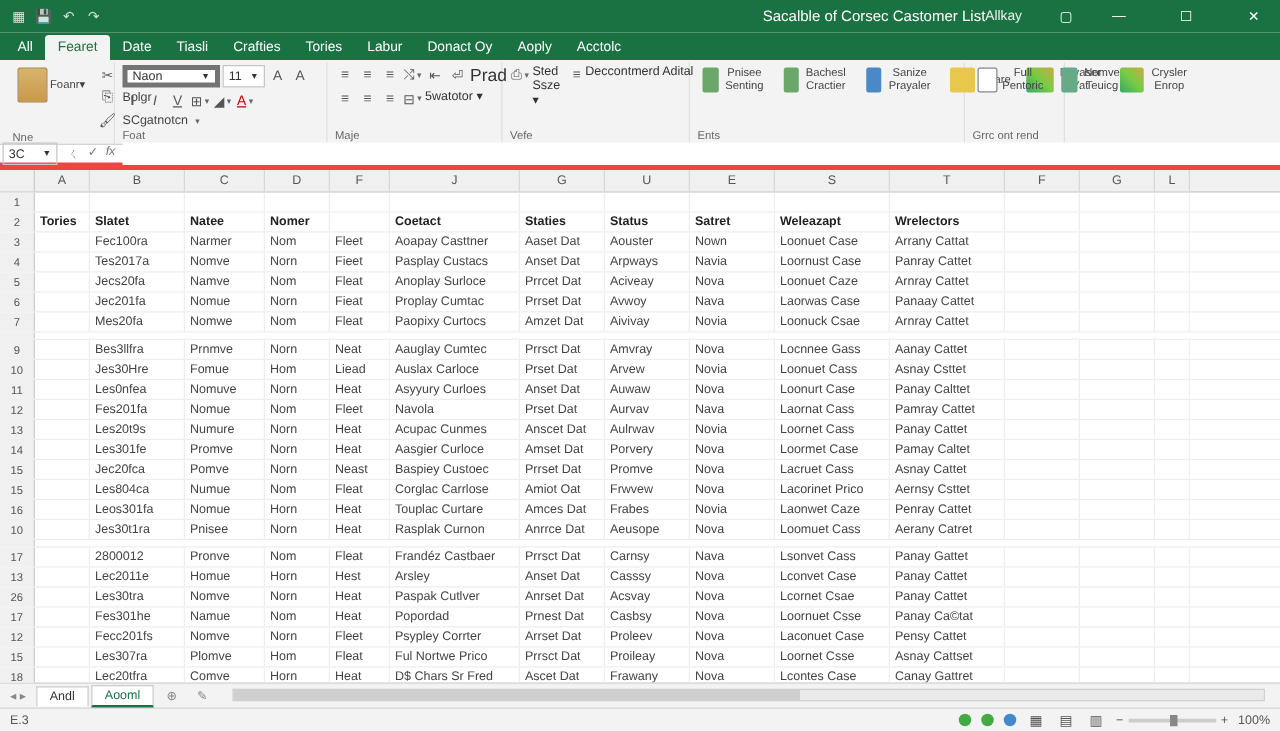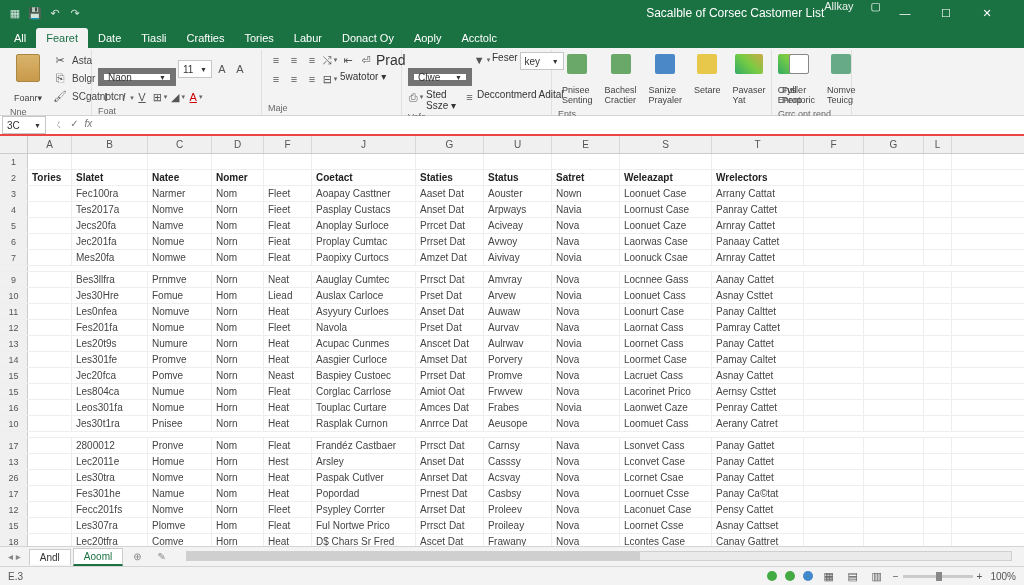--- a/index.html
+++ b/index.html
@@ -3,53 +3,53 @@
 <meta charset="utf-8">
 <style>
 * { margin: 0; padding: 0; box-sizing: border-box; font-family: "Segoe UI", Arial, sans-serif; }
 body { width: 1024px; height: 585px; overflow: hidden; background: #fff; font-size: 11px; color: #333; }
 
 
 .title-bar { height: 26px; background: #1a7243; color: #fff; display: flex; align-items: center; }
 .title-bar .qat { display: flex; gap: 6px; padding: 0 8px; align-items: center; }
 .title-bar .qat span { width: 14px; height: 14px; display: inline-flex; align-items: center; justify-content: center; opacity: .8; }
 .title-bar .title { flex: 1; text-align: right; font-size: 12px; }
-.title-bar .right { display: flex; gap: 7px; padding-right: 20px; }
+.title-bar .right { display: flex; gap: 20px; padding-right: 4px; align-items: center; }
 .title-bar .user { font-size: 11px; margin-right: 10px; opacity: .9; }
 .title-bar .win-btn { width: 34px; height: 26px; display: flex; align-items: center; justify-content: center; }
 
 
 .tabs { height: 22px; background: #1a7243; display: flex; align-items: flex-end; padding-left: 4px; }
 .tabs .tab { padding: 4px 10px; color: #fff; font-size: 11px; cursor: pointer; }
 .tabs .tab.active { background: #f3f3f3; color: #1a7243; border-radius: 3px 3px 0 0; }
 
 
 .ribbon { height: 68px; background: #f3f3f3; border-bottom: 1px solid #d4d4d4; display: flex; align-items: stretch; padding: 2px 4px 0 4px; }
 .group { border-right: 1px solid #e0e0e0; padding: 2px 6px; display: flex; flex-direction: column; }
 .group-body { flex: 1; display: flex; gap: 4px; align-items: flex-start; }
 .group-label { font-size: 9px; color: #666; padding-top: 1px; }
 .col { display: flex; flex-direction: column; gap: 2px; }
 .btn-sm { height: 16px; display: flex; align-items: center; gap: 4px; padding: 0 2px; font-size: 10px; color: #444; white-space: nowrap; }
 .ico { width: 14px; height: 14px; display: inline-block; background: #5a8; border-radius: 2px; }
 .ico.paste { width: 24px; height: 28px; background: linear-gradient(#d9b36c,#c89a4a); border: 1px solid #aa8844; }
 .font-row { display: flex; gap: 2px; align-items: center; }
-.font-sel { width: 78px; height: 18px; border: 6px solid #737373; background: #fff; font-size: 10px; padding: 0 4px; display: flex; align-items: center; justify-content: space-between; margin-top: 16px; }
+.font-sel { width: 78px; height: 18px; border: 4px solid #737373; background: #fff; font-size: 10px; padding: 0 4px; display: flex; align-items: center; justify-content: space-between; }
 .size-sel { width: 34px; height: 18px; border: 1px solid #c6c6c6; background: #fff; font-size: 10px; padding: 0 4px; display: flex; align-items: center; justify-content: space-between; }
 .icon-row { display: flex; gap: 2px; }
 .ic { width: 16px; height: 16px; display: flex; align-items: center; justify-content: center; font-size: 11px; color: #555; border: 1px solid transparent; }
-.big-btn { display: flex; flex-direction: column; align-items: center; gap: 12px; padding: 2px 4px; font-size: 9px; color: #444; text-align: left; line-height: 1.1; }
+.big-btn { display: flex; flex-direction: row; align-items: center; gap: 2px; padding: 2px 4px; font-size: 9px; color: #444; text-align: center; line-height: 1.1; }
 .big-btn .bicon { width: 20px; height: 20px; background: #6aa86a; border-radius: 2px; }
 .big-btn.thumb .bicon { width: 28px; height: 20px; background: linear-gradient(45deg,#3a6,#7c4,#ca4); }
 .big-btn.y .bicon { background: #e8c84a; }
 .big-btn.o .bicon { background: #e88a4a; }
 .big-btn.b .bicon { background: #4a88c8; }
 .down-caret::after { content: "▾"; font-size: 7px; color: #666; margin-left: 2px; }
 
 
-.formula-bar { height: 20px; border-bottom: 2px solid #ef4444; display: flex; align-items: center; background: #fff; }
+.formula-bar { height: 20px; border-bottom: 6px solid #ef4444; display: flex; align-items: center; background: #fff; }
 .name-box { width: 44px; height: 18px; border: 1px solid #c6c6c6; margin: 0 2px; font-size: 10px; padding: 0 4px; display: flex; align-items: center; justify-content: space-between; }
 .fx-icons { display: flex; gap: 6px; padding: 0 6px; font-size: 10px; color: #777; }
 .fx-input { flex: 1; height: 18px; border: none; font-size: 10px; padding: 0 4px; }
 
 
 .grid { height: 410px; display: flex; flex-direction: column; position: relative; }
 .col-headers { height: 18px; background: #f0f0f0; border-bottom: 1px solid #ccc; display: flex; }
 .select-all { width: 28px; border-right: 1px solid #ccc; background: #f0f0f0; }
 .ch { border-right: 1px solid #d8d8d8; display: flex; align-items: center; justify-content: center; font-size: 10px; color: #555; background: #f0f0f0; }
 .rows { flex: 1; overflow: hidden; }
@@ -196,32 +196,20 @@
         <span style="font-size:10px">5watotor ▾</span>
       </div>
     </div>
       </div>
     <div class="group-label">Maje</div>
   </div>
 
   <div class="group" style="width:150px">
     <div class="group-body">
         <div class="col" style="gap:3px">
-      <div class="icon-row">
-        <div class="font-sel" style="width:64px">
-              <span>Clwe</span>
-              <span style="font-size:7px">▼</span>
-            </div>
-        <span class="ic down-caret">▼</span>
-        <span style="font-size:10px">Feser</span>
-        <div class="size-sel" style="width:44px">
-              <span>key</span>
-              <span style="font-size:7px">▼</span>
-            </div>
-      </div>
       <div class="icon-row">
         <span class="ic down-caret">⎙</span>
         <span style="font-size:10px">Sted Ssze ▾</span>
         <span class="ic">≡</span>
         <span style="font-size:10px">Deccontmerd</span>
         <span style="font-size:10px">Adital</span>
       </div>
     </div>
       </div>
     <div class="group-label">Vefe</div>

